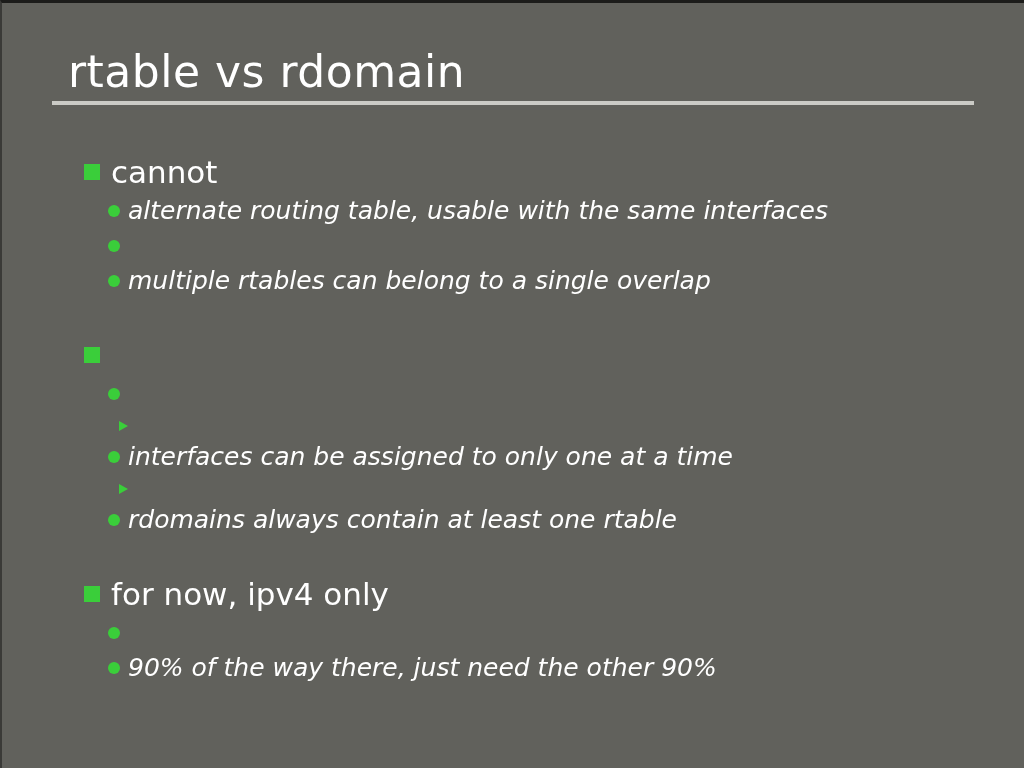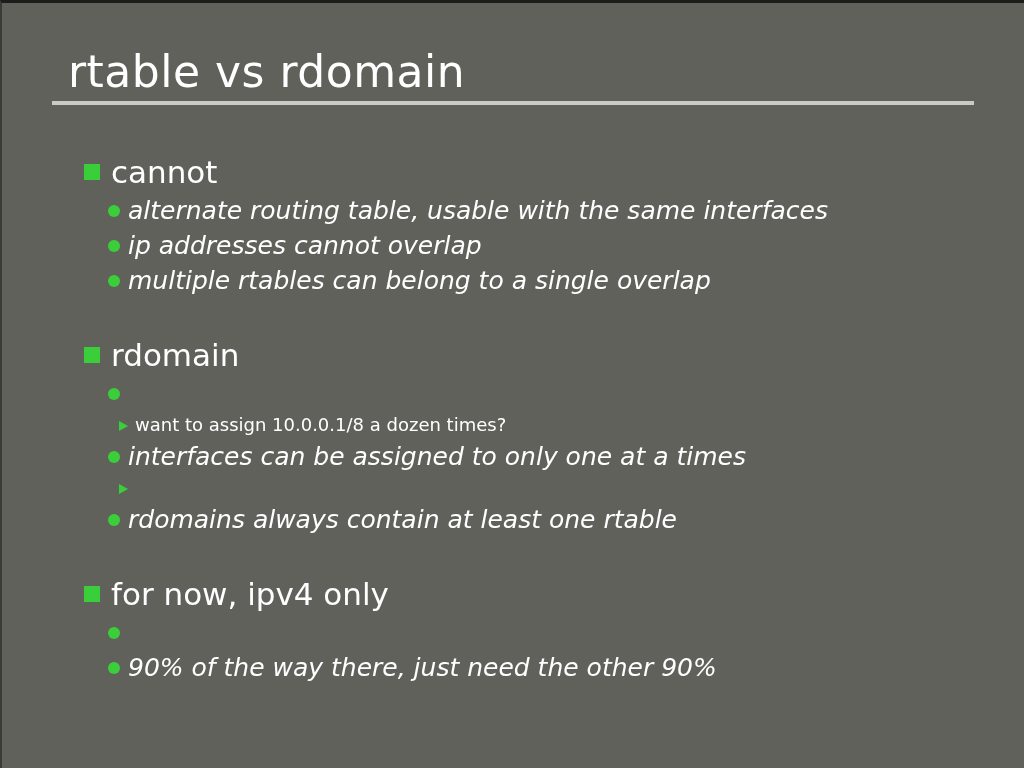--- a/index.html
+++ b/index.html
@@ -149,42 +149,39 @@
         <div class="row lvl1">
           <span class="marker"></span>
           <span class="text">cannot</span>
         </div>
         <div class="row lvl2">
           <span class="marker"></span>
           <span class="text">alternate routing table, usable with the same interfaces</span>
         </div>
         <div class="row lvl2">
           <span class="marker"></span>
-          <span class="text">ip addresses cannot overlap</span>
         </div>
         <div class="row lvl2">
           <span class="marker"></span>
           <span class="text">multiple rtables can belong to a single overlap</span>
         </div>
       </div>
       <div class="group">
         <div class="row lvl1">
           <span class="marker"></span>
-          <span class="text">rdomain</span>
         </div>
         <div class="row lvl2">
           <span class="marker"></span>
         </div>
         <div class="row lvl3">
           <span class="marker"></span>
-          <span class="text">want to assign 10.0.0.1/8 a dozen times?</span>
-        </div>
-        <div class="row lvl2">
-          <span class="marker"></span>
-          <span class="text">interfaces can be assigned to only one at a times</span>
+        </div>
+        <div class="row lvl2">
+          <span class="marker"></span>
+          <span class="text">interfaces can be assigned to only one at a time</span>
         </div>
         <div class="row lvl3">
           <span class="marker"></span>
         </div>
         <div class="row lvl2">
           <span class="marker"></span>
           <span class="text">rdomains always contain at least one rtable</span>
         </div>
       </div>
       <div class="group">

